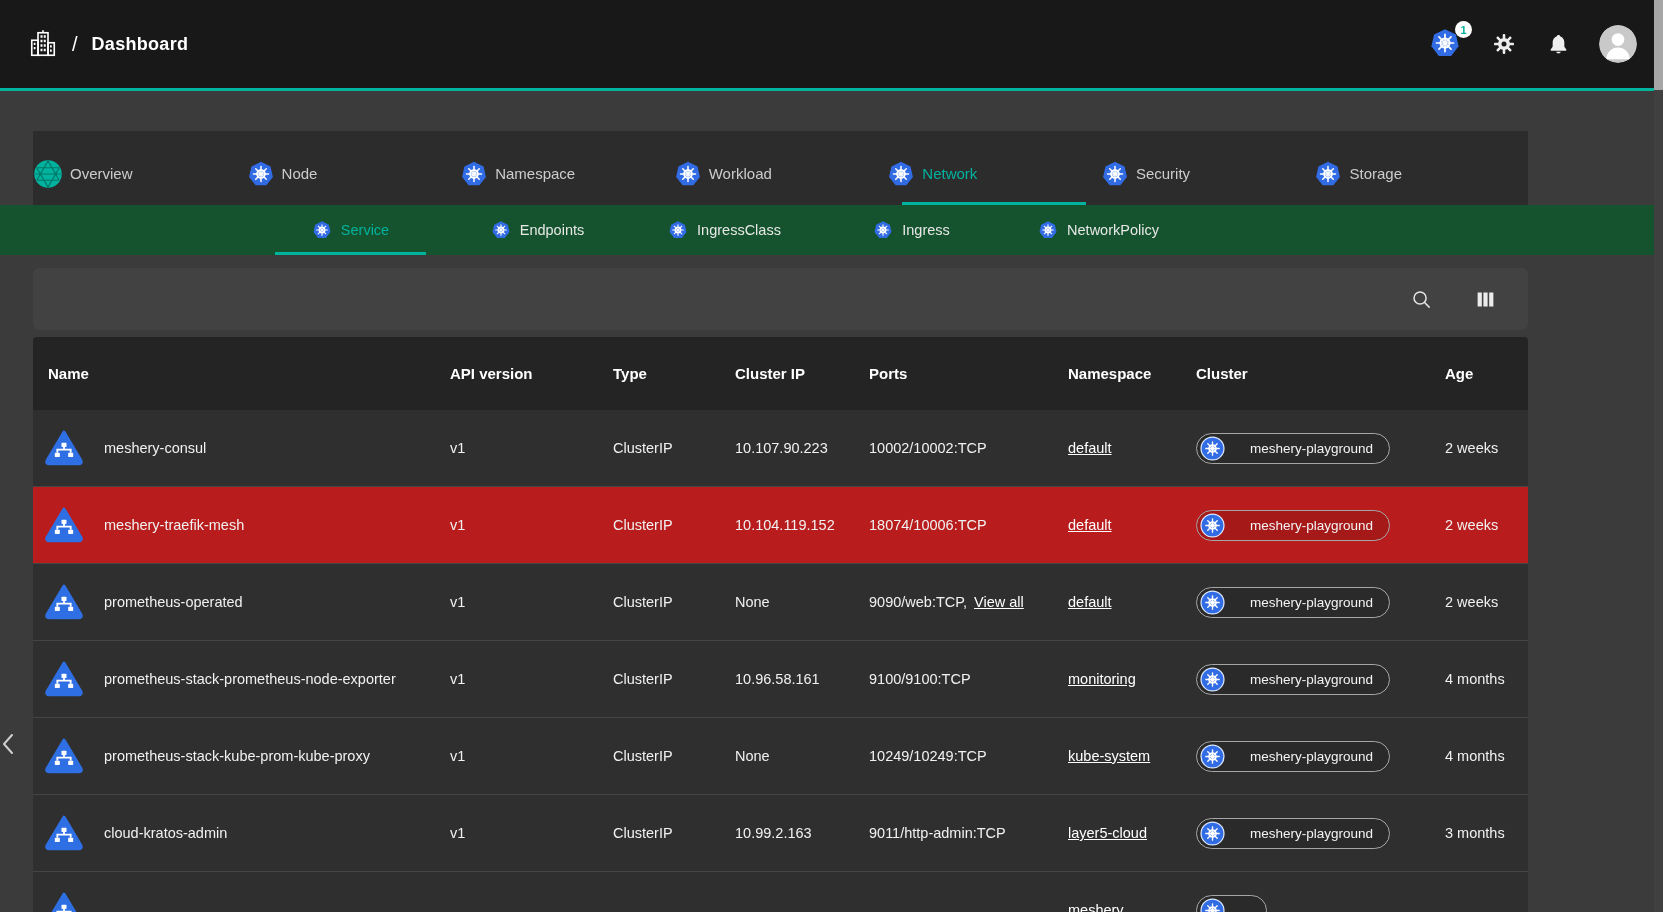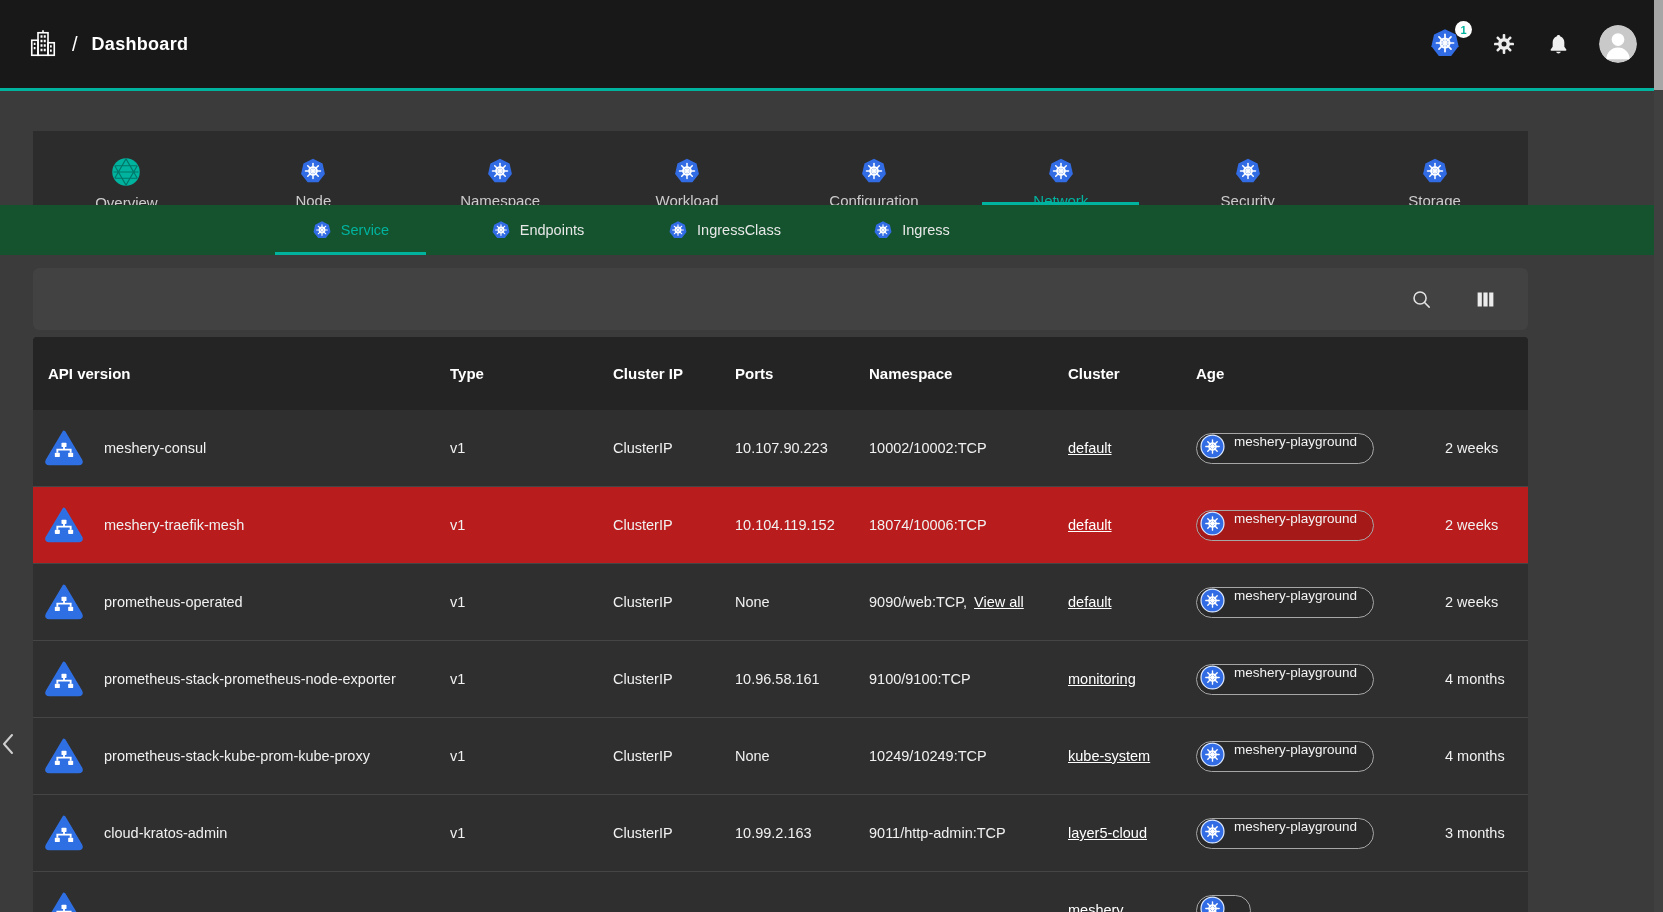--- a/index.html
+++ b/index.html
@@ -18,22 +18,22 @@
   .ctx-badge { position:absolute; top:-6px; right:-9px; width:17px; height:17px; border-radius:50%;
                background:#ffffff; color:#00B39F; font-size:11px; font-weight:bold;
                display:flex; align-items:center; justify-content:center; }
   .icon-btn { width:26px; height:26px; cursor:pointer; display:flex; align-items:center; justify-content:center; }
   .avatar { width:38px; height:38px; border-radius:50%; overflow:hidden; cursor:pointer; }
   .accent-line { position:absolute; top:88px; left:0; width:1663px; height:3px; background:#00B39F; }
 
   
   .main-tabs { position:absolute; top:131px; left:33px; width:1495px; height:74px; background:#2c2c2c;
                display:flex; }
-  .main-tab { flex:1 1 0; display:flex; flex-direction:column; align-items:center; justify-content:flex-start;
-              padding-top:26px; gap:7px; position:relative; cursor:pointer; }
+  .main-tab { flex:1 1 0; display:flex; flex-direction:row; align-items:center; justify-content:flex-start;
+              padding-top:11px; gap:7px; position:relative; cursor:pointer; }
   .main-tab .tab-label { font-size:15px; color:#cccccc; }
   .main-tab.selected .tab-label { color:#00B39F; }
   .main-tab.selected::after { content:""; position:absolute; bottom:0; left:15px; right:15px; height:3px; background:#00B39F; }
 
   
   .sub-tabs { position:absolute; top:205px; left:0; width:1663px; height:50px; background:#14532d;
               display:flex; padding-left:257px; }
   .sub-tab { width:187px; display:flex; align-items:center; justify-content:center; gap:9px;
              position:relative; cursor:pointer; }
   .sub-tab .tab-label { font-size:14.5px; color:#e8e8e8; }
@@ -52,21 +52,21 @@
   .thead { height:73px; background:#242424; }
   .thead .hcell { color:#ffffff; font-size:15px; font-weight:bold; }
   .hcell:first-child { padding-left:15px; }
   .trow { height:77px; background:#2f2f2f; border-bottom:1px solid #454545; cursor:pointer; }
   .trow.highlight { background:#b91c1c; }
   .cell { color:#f1f1f1; font-size:14.5px; }
   .name-cell { display:flex; align-items:center; gap:20px; padding-left:11px; }
   .svc-icon { width:40px; height:40px; flex:0 0 auto; }
   .ns-link, .view-all { color:#ffffff; text-decoration:underline; cursor:pointer; font-size:14.5px; }
   .ports-cell { display:flex; align-items:flex-start; gap:7px; flex-wrap:wrap; padding-right:0; }
-  .chip { display:inline-flex; gap:9px; height:31px; border:1px solid #a6a6a6;
+  .chip { display:inline-flex; align-items:center; gap:25px; height:31px; border:1px solid #a6a6a6;
           border-radius:16px; padding:0 16px 0 3px; background:rgba(0,0,0,.10); cursor:pointer; max-width:235px; }
   .chip-icon { width:25px; height:25px; flex:0 0 auto; }
   .chip-label { color:#f3f3f3; font-size:13.5px; white-space:nowrap; }
 
   
   .drawer-toggle { position:absolute; left:0px; top:729px; width:22px; height:30px; cursor:pointer;
                    display:flex; align-items:center; justify-content:flex-start; }
   .scrollbar { position:absolute; right:0; top:0; width:9px; height:912px; background:#404040; }
   .scroll-thumb { position:absolute; top:0; left:0; width:9px; height:90px; background:#a6a6a6; cursor:pointer; }
   svg { display:block; }
@@ -218,40 +218,20 @@
               <line x1="12" y1="12" x2="12" y2="5.6" stroke-width="1.3" transform="rotate(180 12 12)"></line>
               <line x1="12" y1="12" x2="12" y2="5.6" stroke-width="1.3" transform="rotate(225 12 12)"></line>
               <line x1="12" y1="12" x2="12" y2="5.6" stroke-width="1.3" transform="rotate(270 12 12)"></line>
               <line x1="12" y1="12" x2="12" y2="5.6" stroke-width="1.3" transform="rotate(315 12 12)"></line>
             </g>
             <circle cx="12" cy="12" r="1.1" fill="#fff"></circle>
           </svg>
         </span>
     <span class="tab-label">Workload</span>
   </div>
-      <div class="main-tab">
-    <span class="tab-icon">
-          <svg width="28" height="28" viewBox="0 0 24 24">
-            <polygon points="12,1.6 20.2,5.6 22.2,14.5 16.6,21.7 7.4,21.7 1.8,14.5 3.8,5.6" fill="#326CE5"></polygon>
-            <g stroke="#fff" fill="none" stroke-linecap="round">
-              <circle cx="12" cy="12" r="3.4" stroke-width="1.5"></circle>
-              <line x1="12" y1="12" x2="12" y2="5.6" stroke-width="1.3" transform="rotate(0 12 12)"></line>
-              <line x1="12" y1="12" x2="12" y2="5.6" stroke-width="1.3" transform="rotate(45 12 12)"></line>
-              <line x1="12" y1="12" x2="12" y2="5.6" stroke-width="1.3" transform="rotate(90 12 12)"></line>
-              <line x1="12" y1="12" x2="12" y2="5.6" stroke-width="1.3" transform="rotate(135 12 12)"></line>
-              <line x1="12" y1="12" x2="12" y2="5.6" stroke-width="1.3" transform="rotate(180 12 12)"></line>
-              <line x1="12" y1="12" x2="12" y2="5.6" stroke-width="1.3" transform="rotate(225 12 12)"></line>
-              <line x1="12" y1="12" x2="12" y2="5.6" stroke-width="1.3" transform="rotate(270 12 12)"></line>
-              <line x1="12" y1="12" x2="12" y2="5.6" stroke-width="1.3" transform="rotate(315 12 12)"></line>
-            </g>
-            <circle cx="12" cy="12" r="1.1" fill="#fff"></circle>
-          </svg>
-        </span>
-    <span class="tab-label">Configuration</span>
-  </div>
       <div class="main-tab selected">
     <span class="tab-icon">
           <svg width="28" height="28" viewBox="0 0 24 24">
             <polygon points="12,1.6 20.2,5.6 22.2,14.5 16.6,21.7 7.4,21.7 1.8,14.5 3.8,5.6" fill="#326CE5"></polygon>
             <g stroke="#fff" fill="none" stroke-linecap="round">
               <circle cx="12" cy="12" r="3.4" stroke-width="1.5"></circle>
               <line x1="12" y1="12" x2="12" y2="5.6" stroke-width="1.3" transform="rotate(0 12 12)"></line>
               <line x1="12" y1="12" x2="12" y2="5.6" stroke-width="1.3" transform="rotate(45 12 12)"></line>
               <line x1="12" y1="12" x2="12" y2="5.6" stroke-width="1.3" transform="rotate(90 12 12)"></line>
               <line x1="12" y1="12" x2="12" y2="5.6" stroke-width="1.3" transform="rotate(135 12 12)"></line>
@@ -380,20 +360,40 @@
               <line x1="12" y1="12" x2="12" y2="5.6" stroke-width="1.3" transform="rotate(135 12 12)"></line>
               <line x1="12" y1="12" x2="12" y2="5.6" stroke-width="1.3" transform="rotate(180 12 12)"></line>
               <line x1="12" y1="12" x2="12" y2="5.6" stroke-width="1.3" transform="rotate(225 12 12)"></line>
               <line x1="12" y1="12" x2="12" y2="5.6" stroke-width="1.3" transform="rotate(270 12 12)"></line>
               <line x1="12" y1="12" x2="12" y2="5.6" stroke-width="1.3" transform="rotate(315 12 12)"></line>
             </g>
             <circle cx="12" cy="12" r="1.1" fill="#fff"></circle>
           </svg>
         </span>
     <span class="tab-label">Ingress</span>
+  </div>
+      <div class="sub-tab">
+    <span class="tab-icon">
+          <svg width="20" height="20" viewBox="0 0 24 24">
+            <polygon points="12,1.6 20.2,5.6 22.2,14.5 16.6,21.7 7.4,21.7 1.8,14.5 3.8,5.6" fill="#326CE5"></polygon>
+            <g stroke="#fff" fill="none" stroke-linecap="round">
+              <circle cx="12" cy="12" r="3.4" stroke-width="1.5"></circle>
+              <line x1="12" y1="12" x2="12" y2="5.6" stroke-width="1.3" transform="rotate(0 12 12)"></line>
+              <line x1="12" y1="12" x2="12" y2="5.6" stroke-width="1.3" transform="rotate(45 12 12)"></line>
+              <line x1="12" y1="12" x2="12" y2="5.6" stroke-width="1.3" transform="rotate(90 12 12)"></line>
+              <line x1="12" y1="12" x2="12" y2="5.6" stroke-width="1.3" transform="rotate(135 12 12)"></line>
+              <line x1="12" y1="12" x2="12" y2="5.6" stroke-width="1.3" transform="rotate(180 12 12)"></line>
+              <line x1="12" y1="12" x2="12" y2="5.6" stroke-width="1.3" transform="rotate(225 12 12)"></line>
+              <line x1="12" y1="12" x2="12" y2="5.6" stroke-width="1.3" transform="rotate(270 12 12)"></line>
+              <line x1="12" y1="12" x2="12" y2="5.6" stroke-width="1.3" transform="rotate(315 12 12)"></line>
+            </g>
+            <circle cx="12" cy="12" r="1.1" fill="#fff"></circle>
+          </svg>
+        </span>
+    <span class="tab-label">NetworkPolicy</span>
   </div>
     </div>
 
   <div class="toolbar">
     <div class="icon-btn">
         <svg width="23" height="23" viewBox="0 0 24 24">
           <circle cx="10.5" cy="10.5" r="6.3" stroke="#e3e3e3" stroke-width="1.6" fill="none"></circle>
           <line x1="15.2" y1="15.2" x2="20" y2="20" stroke="#e3e3e3" stroke-width="1.6" stroke-linecap="round"></line>
         </svg>
       </div>
@@ -403,20 +403,21 @@
             <rect x="3" y="4" width="4.8" height="16"></rect>
             <rect x="9.6" y="4" width="4.8" height="16"></rect>
             <rect x="16.2" y="4" width="4.8" height="16"></rect>
           </g>
         </svg>
       </div>
   </div>
 
   <div class="table-card">
     <div class="grid-row thead" id="table-head">
+        <div class="hcell">Name</div>
         <div class="hcell">API version</div>
         <div class="hcell">Type</div>
         <div class="hcell">Cluster IP</div>
         <div class="hcell">Ports</div>
         <div class="hcell">Namespace</div>
         <div class="hcell">Cluster</div>
         <div class="hcell">Age</div>
       </div>
     <div id="table-body">
         <div class="grid-row trow">

